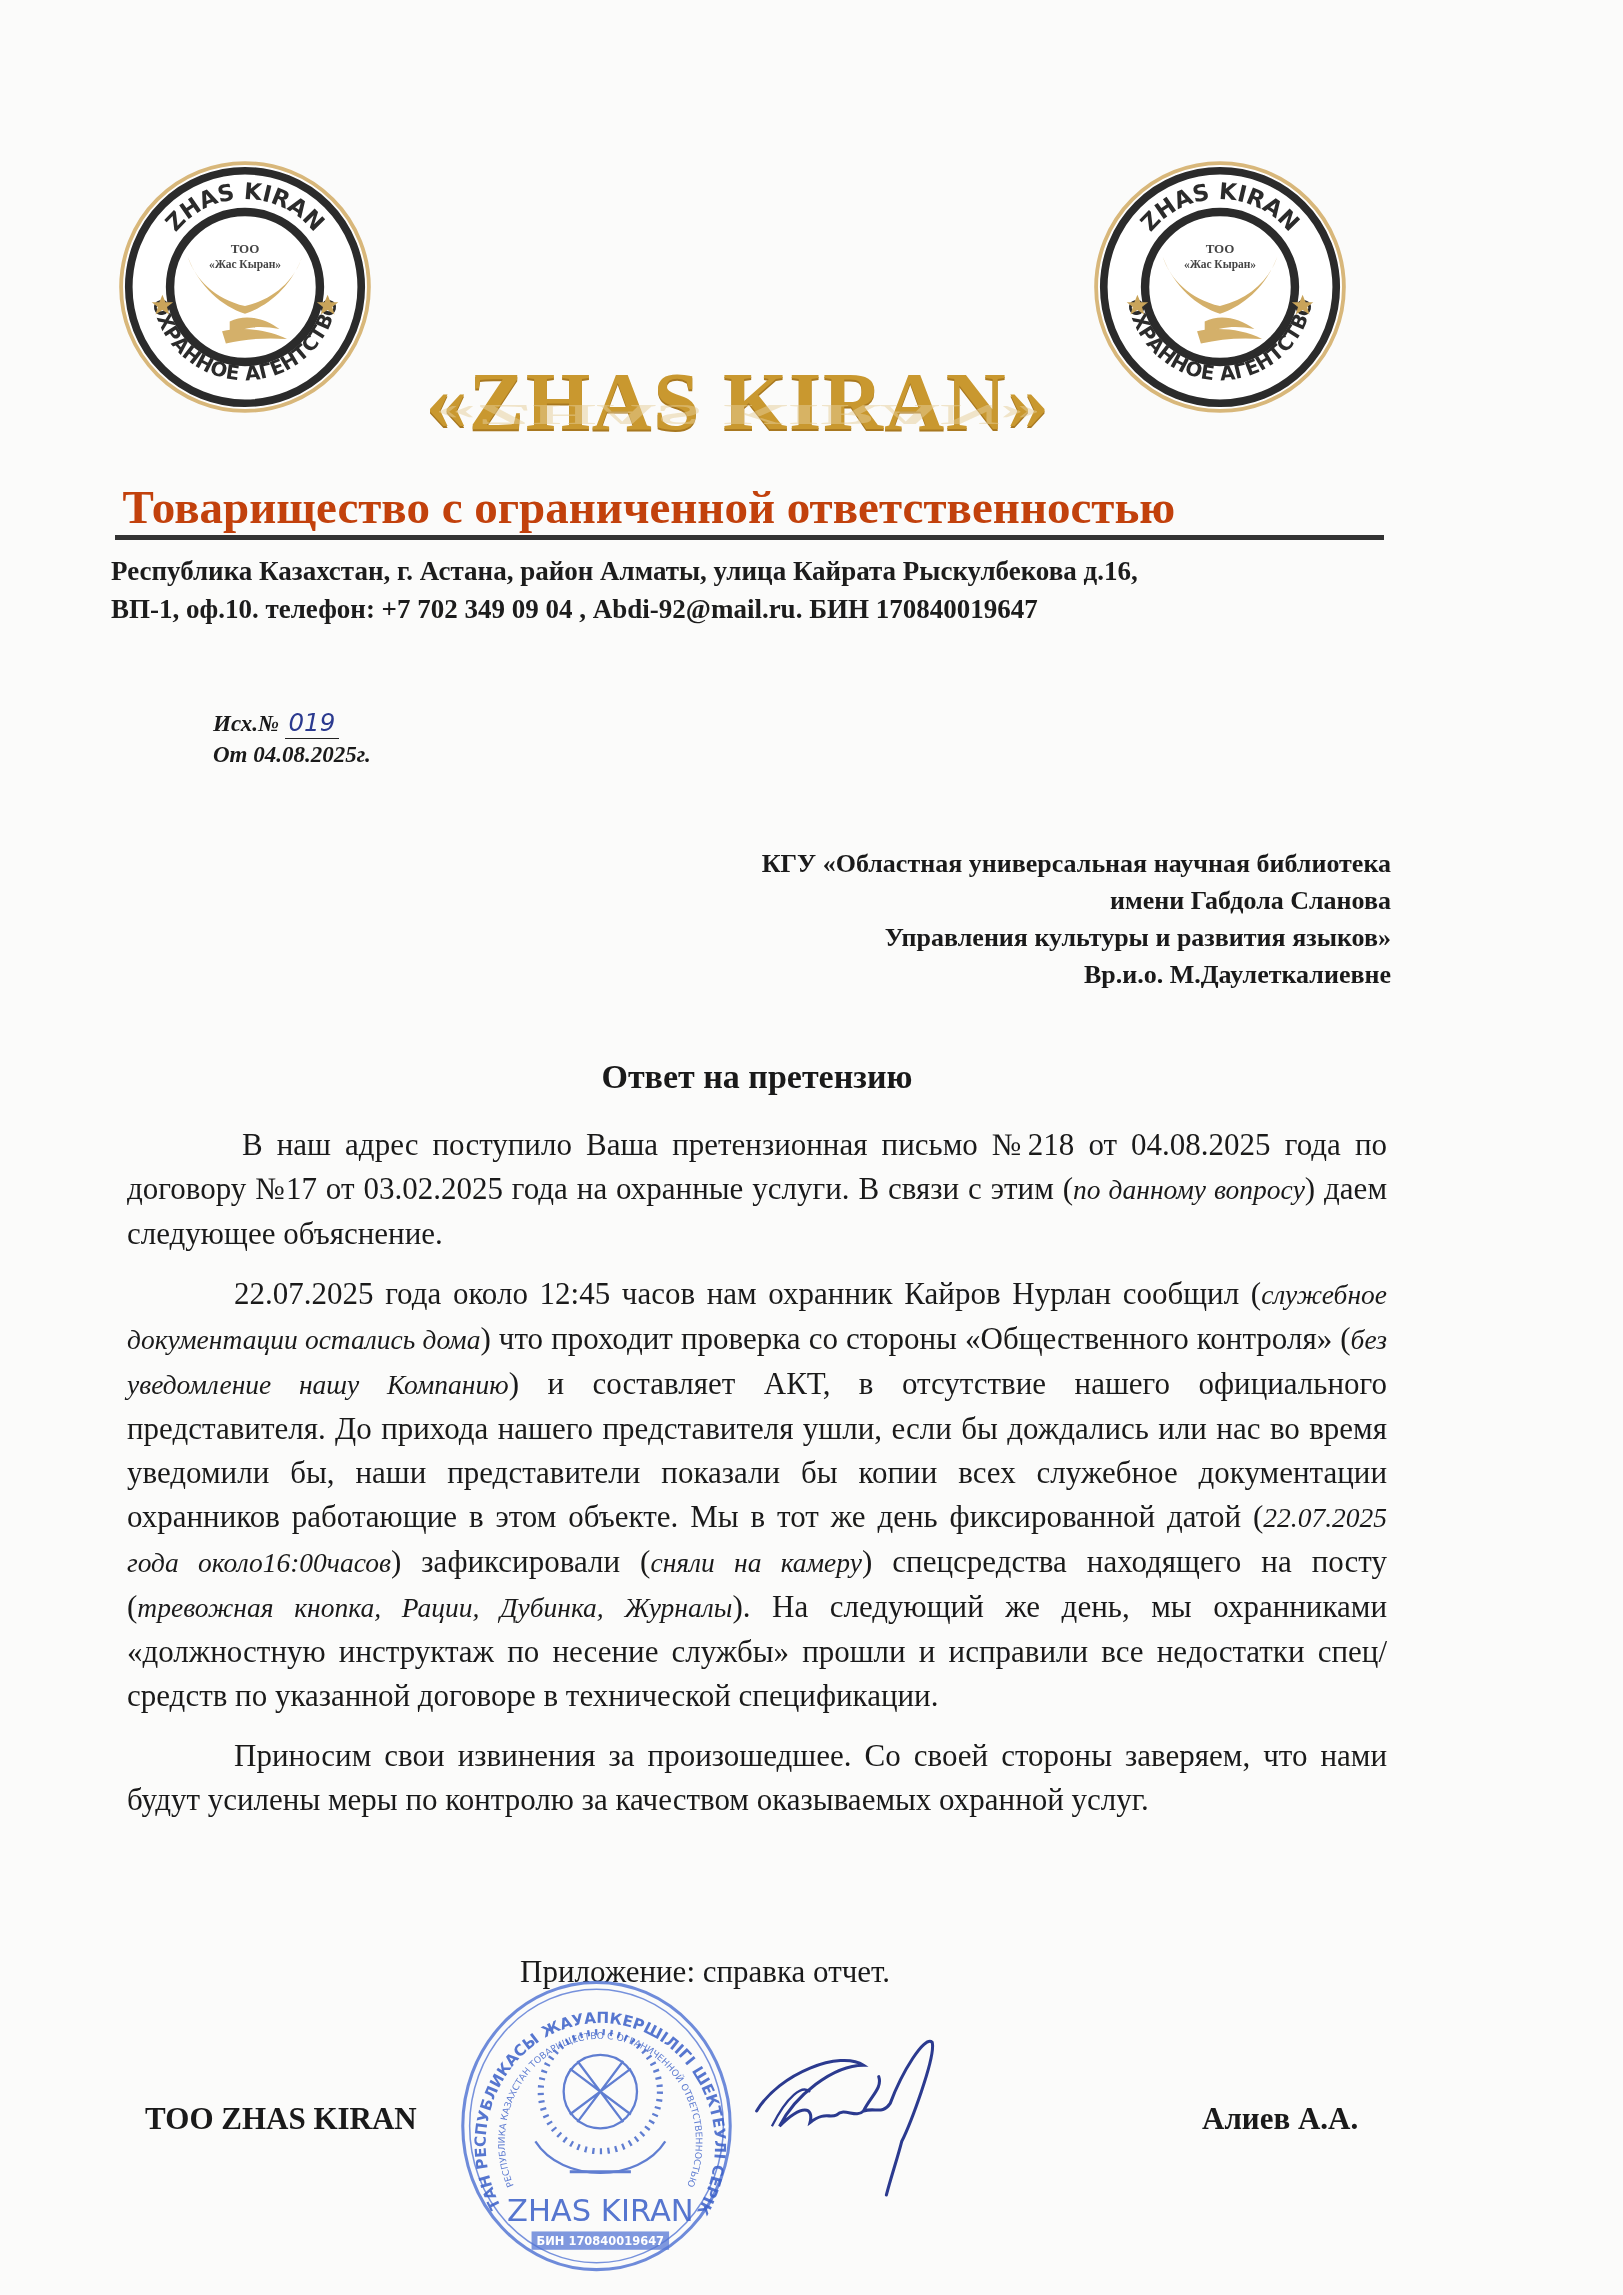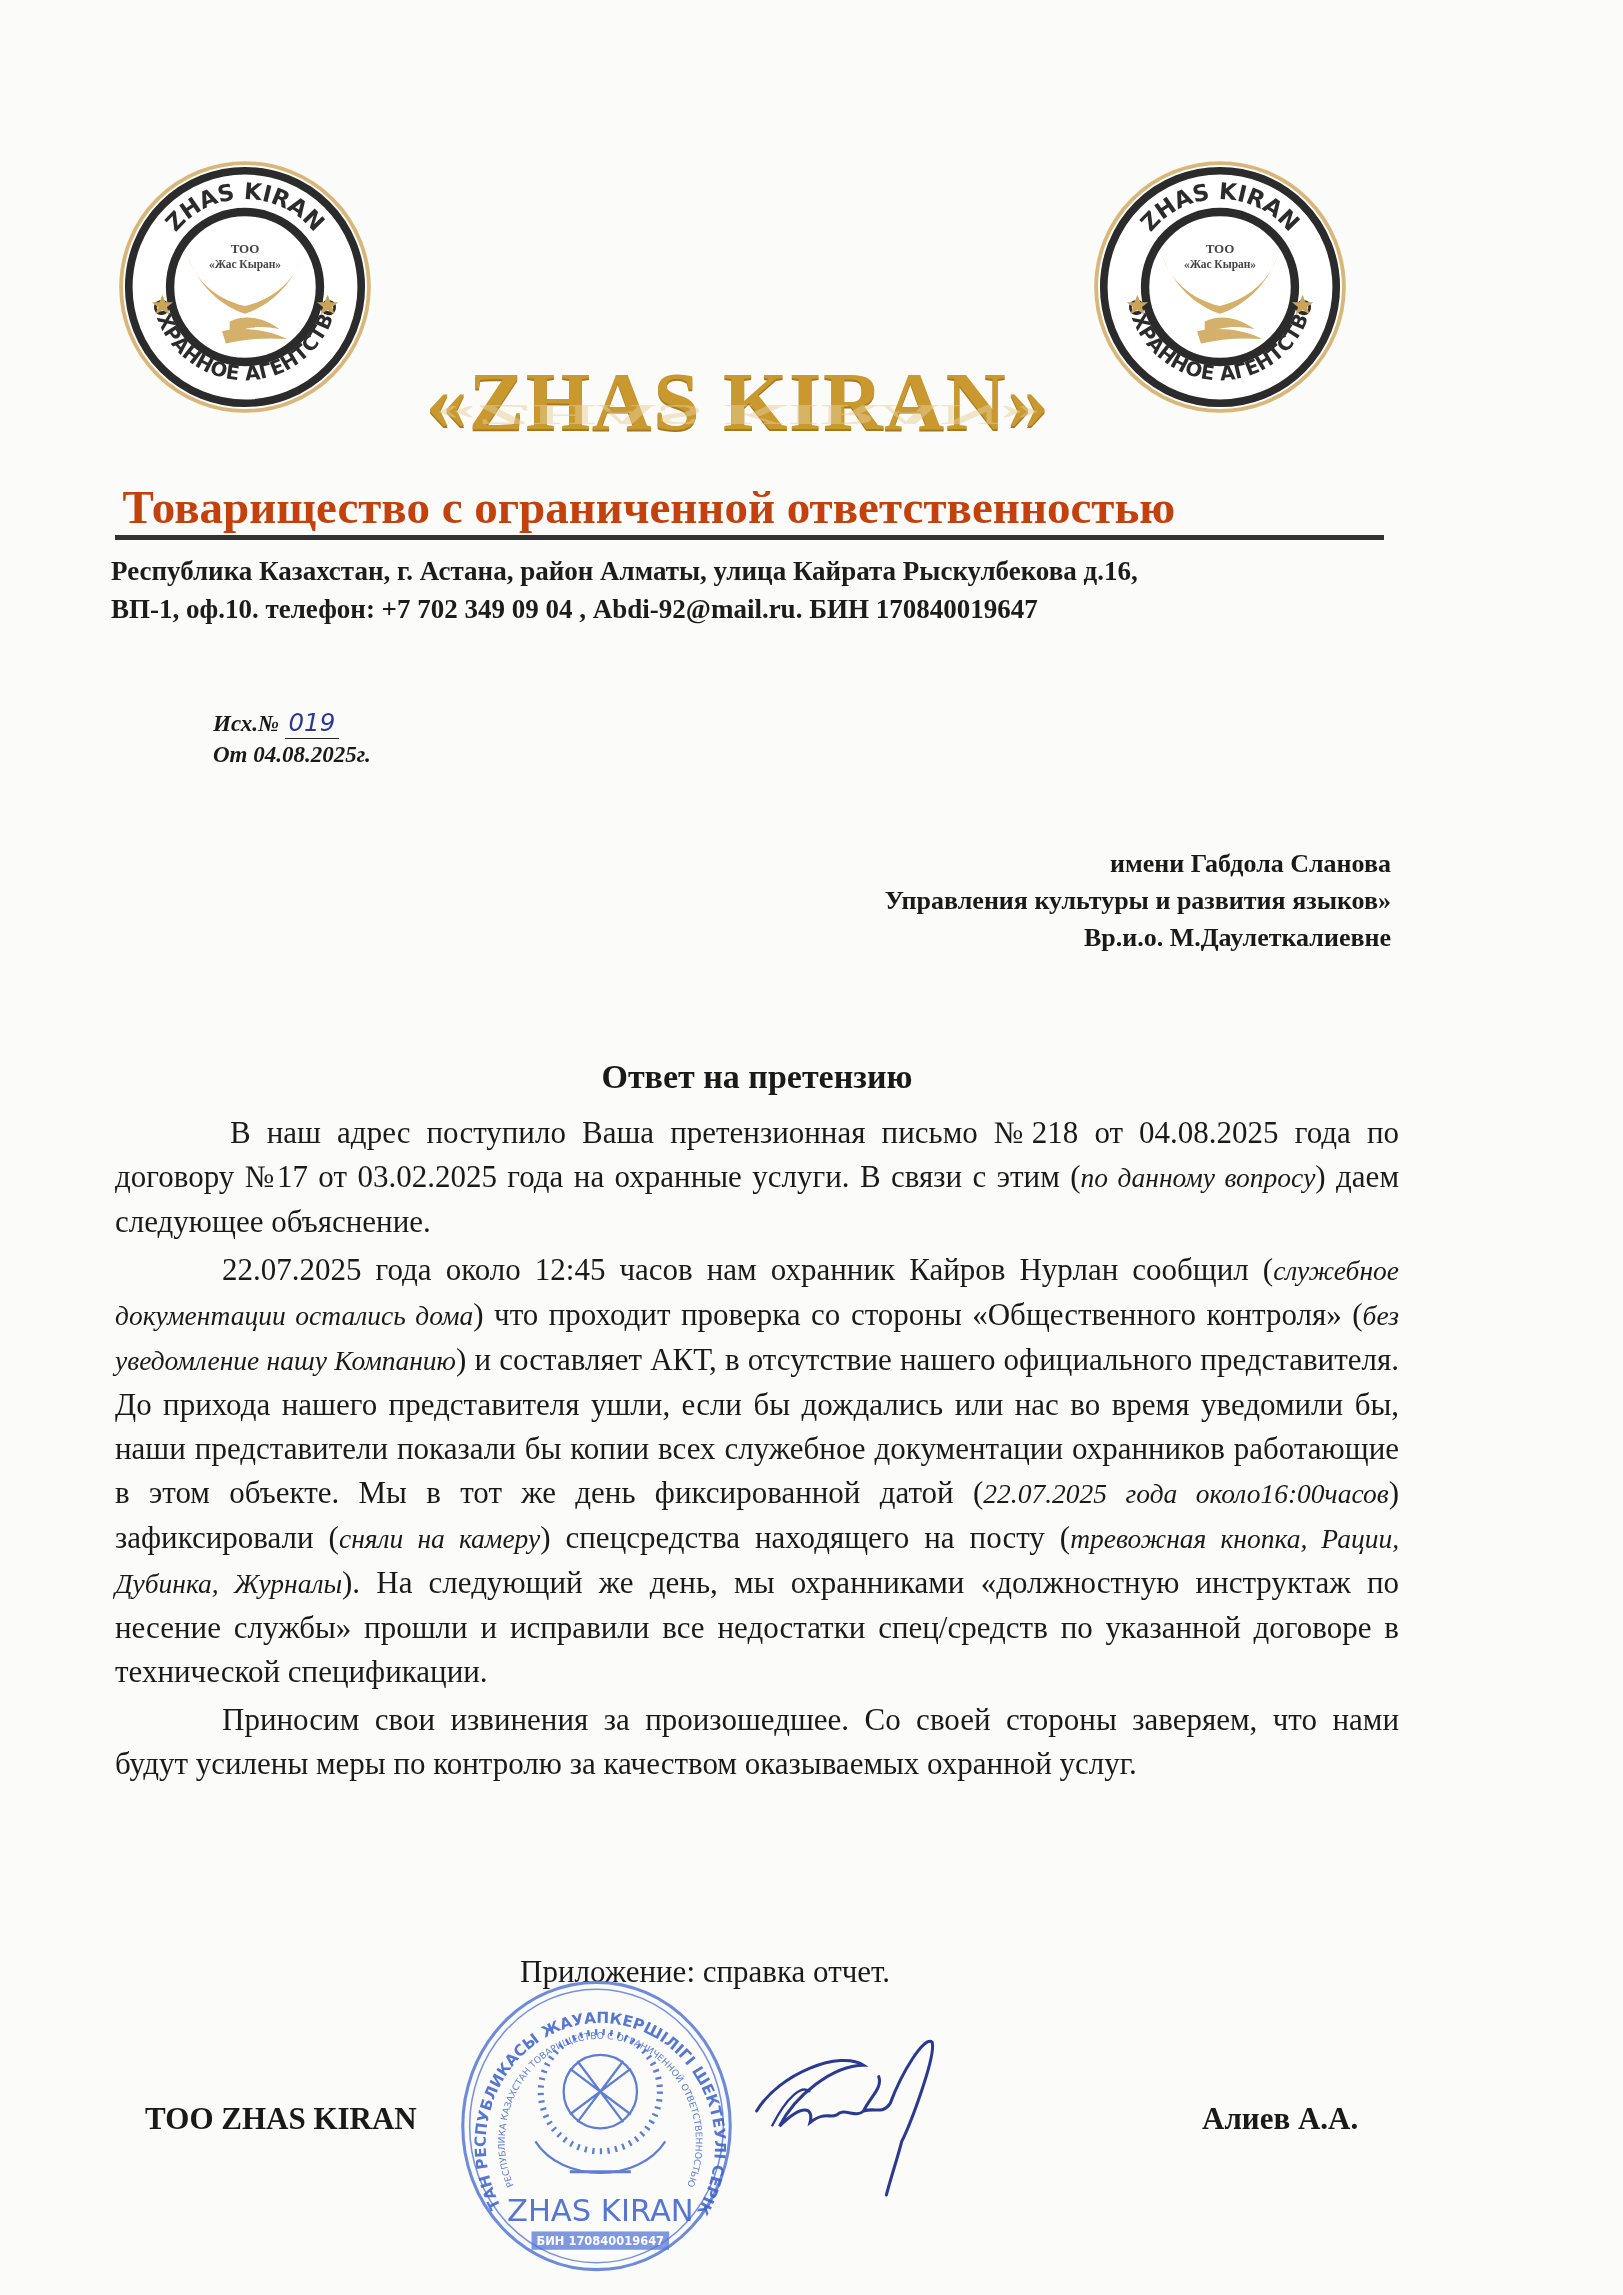--- a/index.html
+++ b/index.html
@@ -56,21 +56,21 @@
     font-size: 26px; font-weight: bold; line-height: 37px;
   }
   .doc-title {
     left: 107px; top: 1058px; width: 1300px; text-align: center;
     font-size: 34px; font-weight: bold;
   }
   .body-text {
     left: 111px; top: 1107px; width: 1292px;
     font-size: 31px; line-height: 44px; text-align: justify;
   }
-  .body-text p { margin: 4px; text-indent: 107px; }
+  .body-text p { margin: 16px; text-indent: 107px; }
   .body-text p.first { text-indent: 115px; }
   .body-text i { font-size: 27.5px; }
   .attachment {
     left: 520px; top: 1954px; font-size: 31px;
   }
   .sign-company {
     left: 111px; top: 2101px; font-size: 31px; font-weight: bold; margin-left: 34px;
   }
   .sign-name {
     left: 1174px; top: 2101px; font-size: 31px; font-weight: bold; margin-left: 28px;
@@ -143,20 +143,21 @@
 
 <div class="abs outgoing">
   <div>
     <span>Исх.№</span>
     <span class="num">019</span>
   </div>
   <div>От 04.08.2025г.</div>
 </div>
 
 <div class="abs recipient">
+  <div>КГУ «Областная универсальная научная библиотека</div>
   <div>имени Габдола Сланова</div>
   <div>Управления культуры и развития языков»</div>
   <div>Вр.и.о. М.Даулеткалиевне</div>
 </div>
 
 <div class="abs doc-title">Ответ на претензию</div>
 
 <div class="abs body-text" id="body-text">
     <p class="first"><span>В наш адрес поступило Ваша претензионная письмо №218 от 04.08.2025 года по договору №17 от 03.02.2025 года на охранные услуги. В связи с этим (</span><i>по данному вопросу</i><span>) даем следующее объяснение.</span></p>
     <p><span>22.07.2025 года около 12:45 часов нам охранник Кайров Нурлан сообщил (</span><i>служебное документации остались дома</i><span>) что проходит проверка со стороны «Общественного контроля» (</span><i>без уведомление нашу Компанию</i><span>) и составляет АКТ, в отсутствие нашего официального представителя. До прихода нашего представителя ушли, если бы дождались или нас во время уведомили бы, наши представители показали бы копии всех служебное документации охранников работающие в этом объекте. Мы в тот же день фиксированной датой (</span><i>22.07.2025 года около16:00часов</i><span>) зафиксировали (</span><i>сняли на камеру</i><span>) спецсредства находящего на посту (</span><i>тревожная кнопка, Рации, Дубинка, Журналы</i><span>). На следующий же день, мы охранниками «должностную инструктаж по несение службы» прошли и исправили все недостатки спец/средств по указанной договоре в технической спецификации.</span></p>

